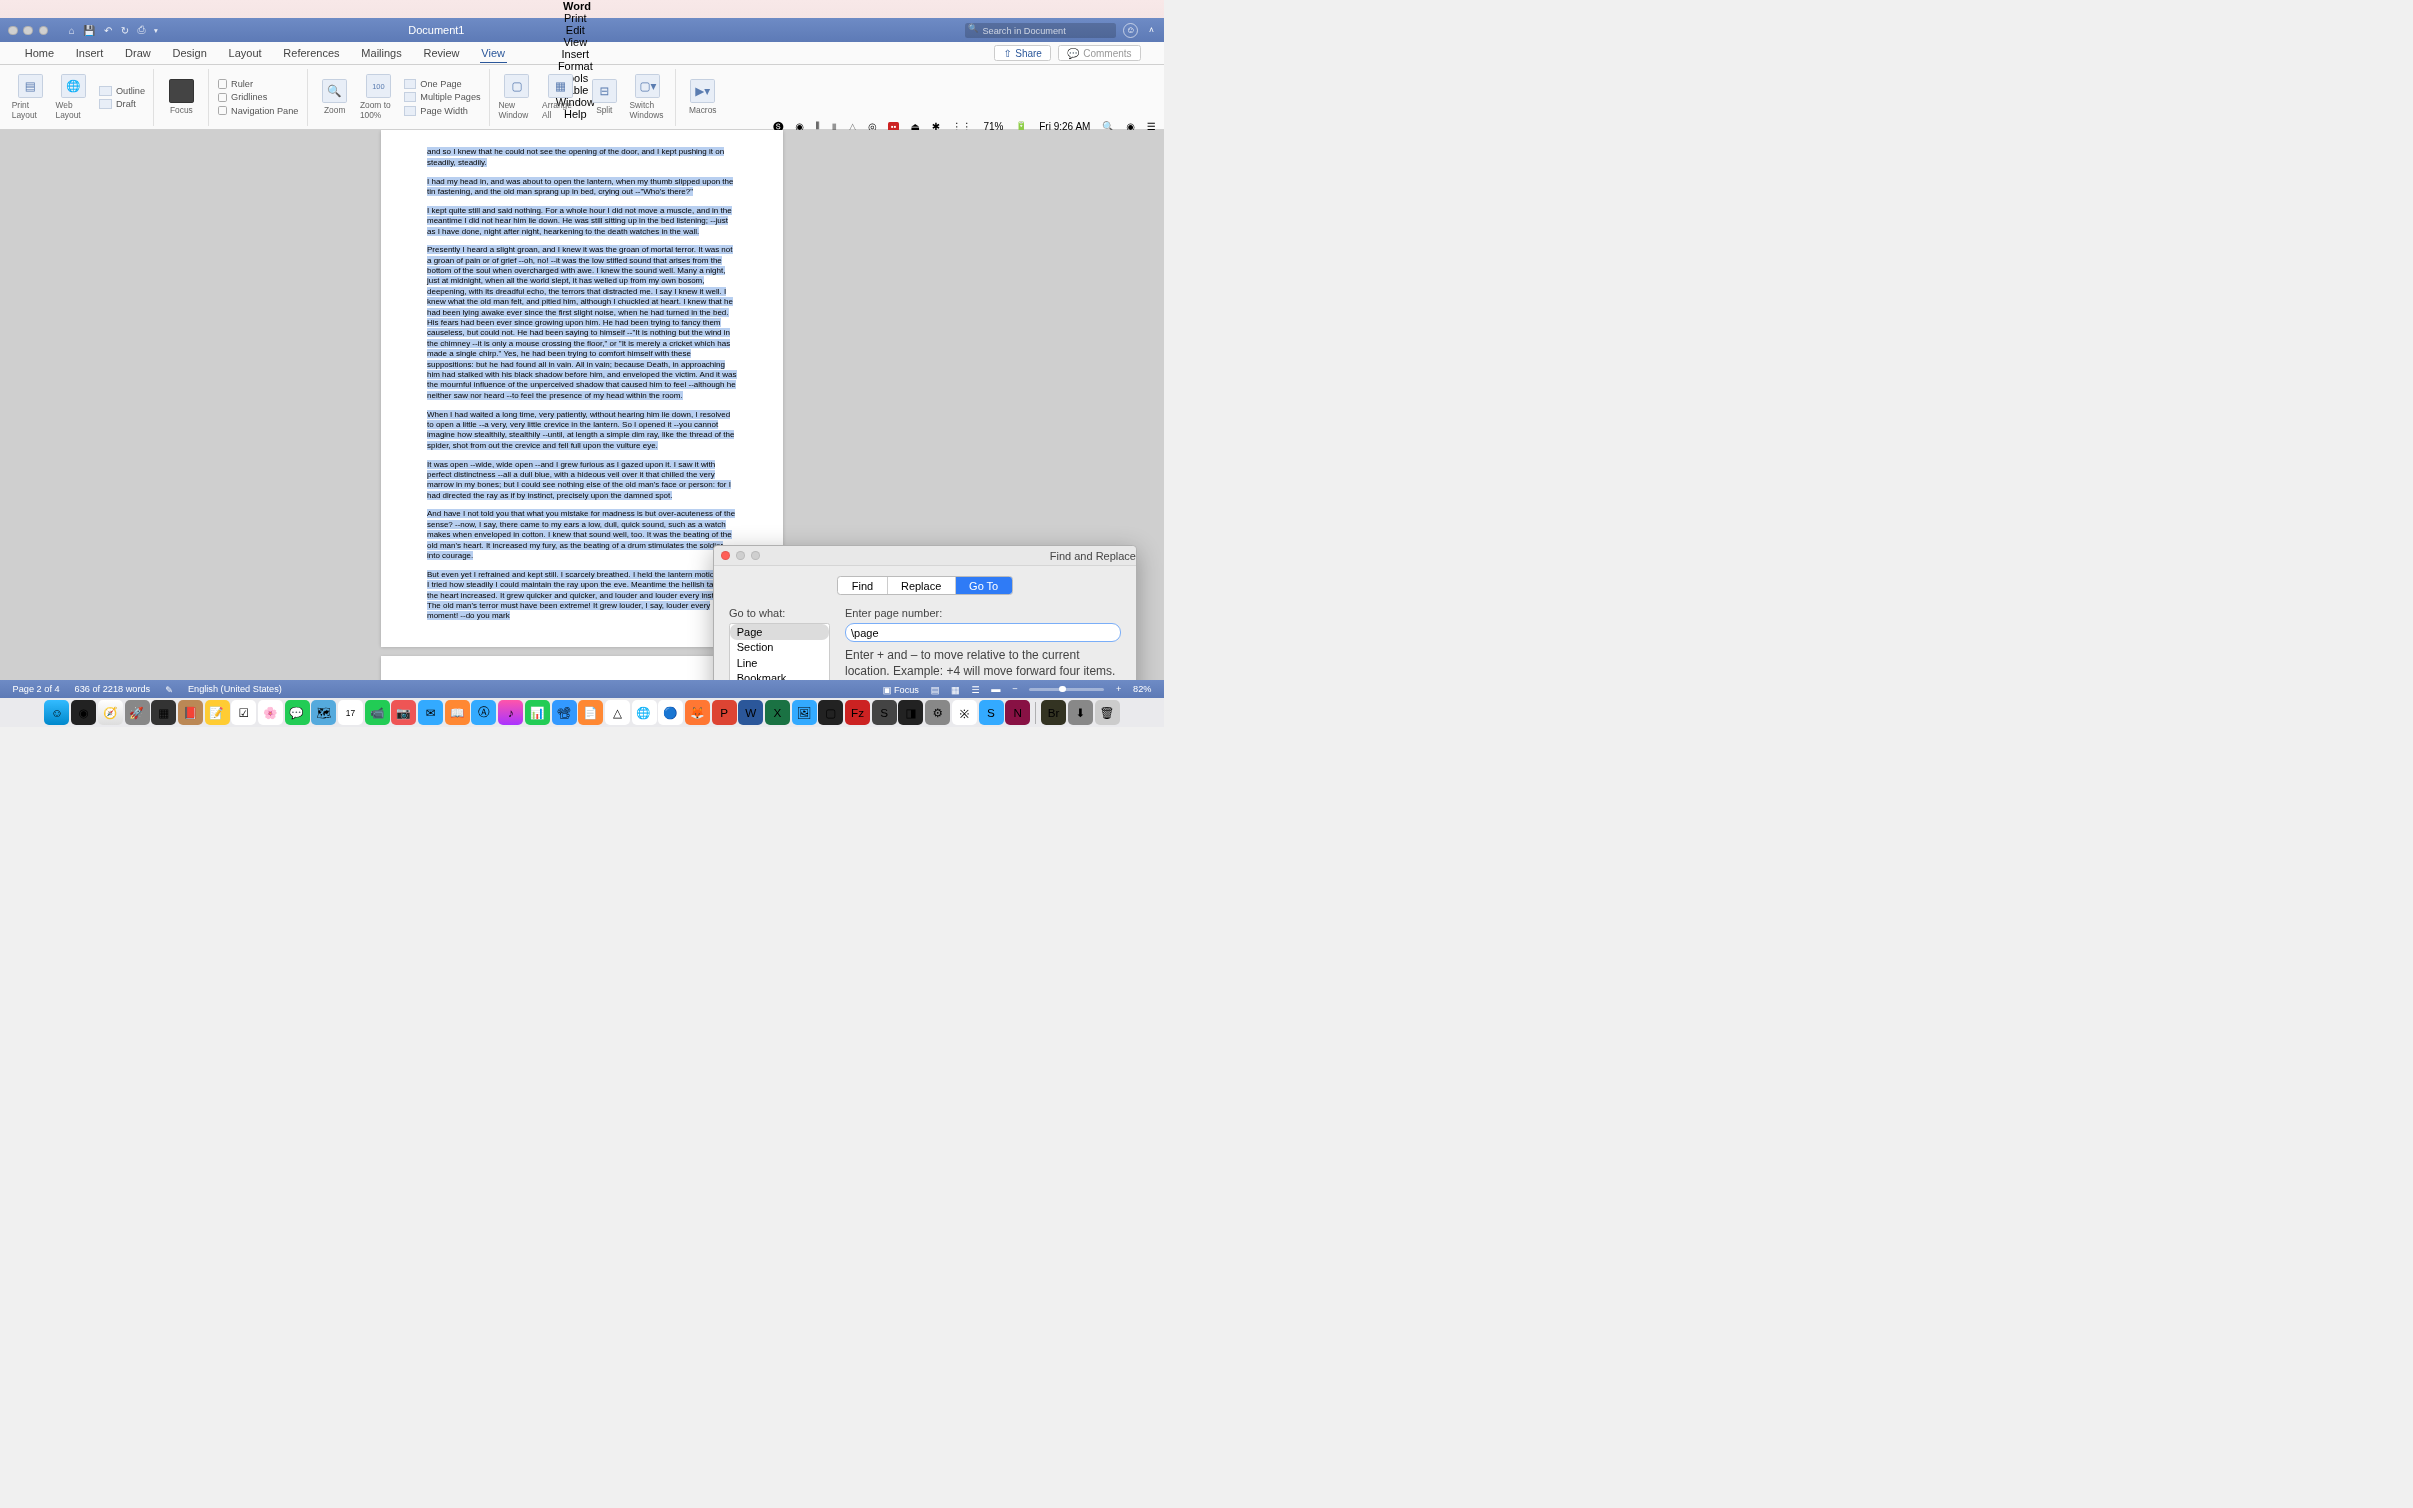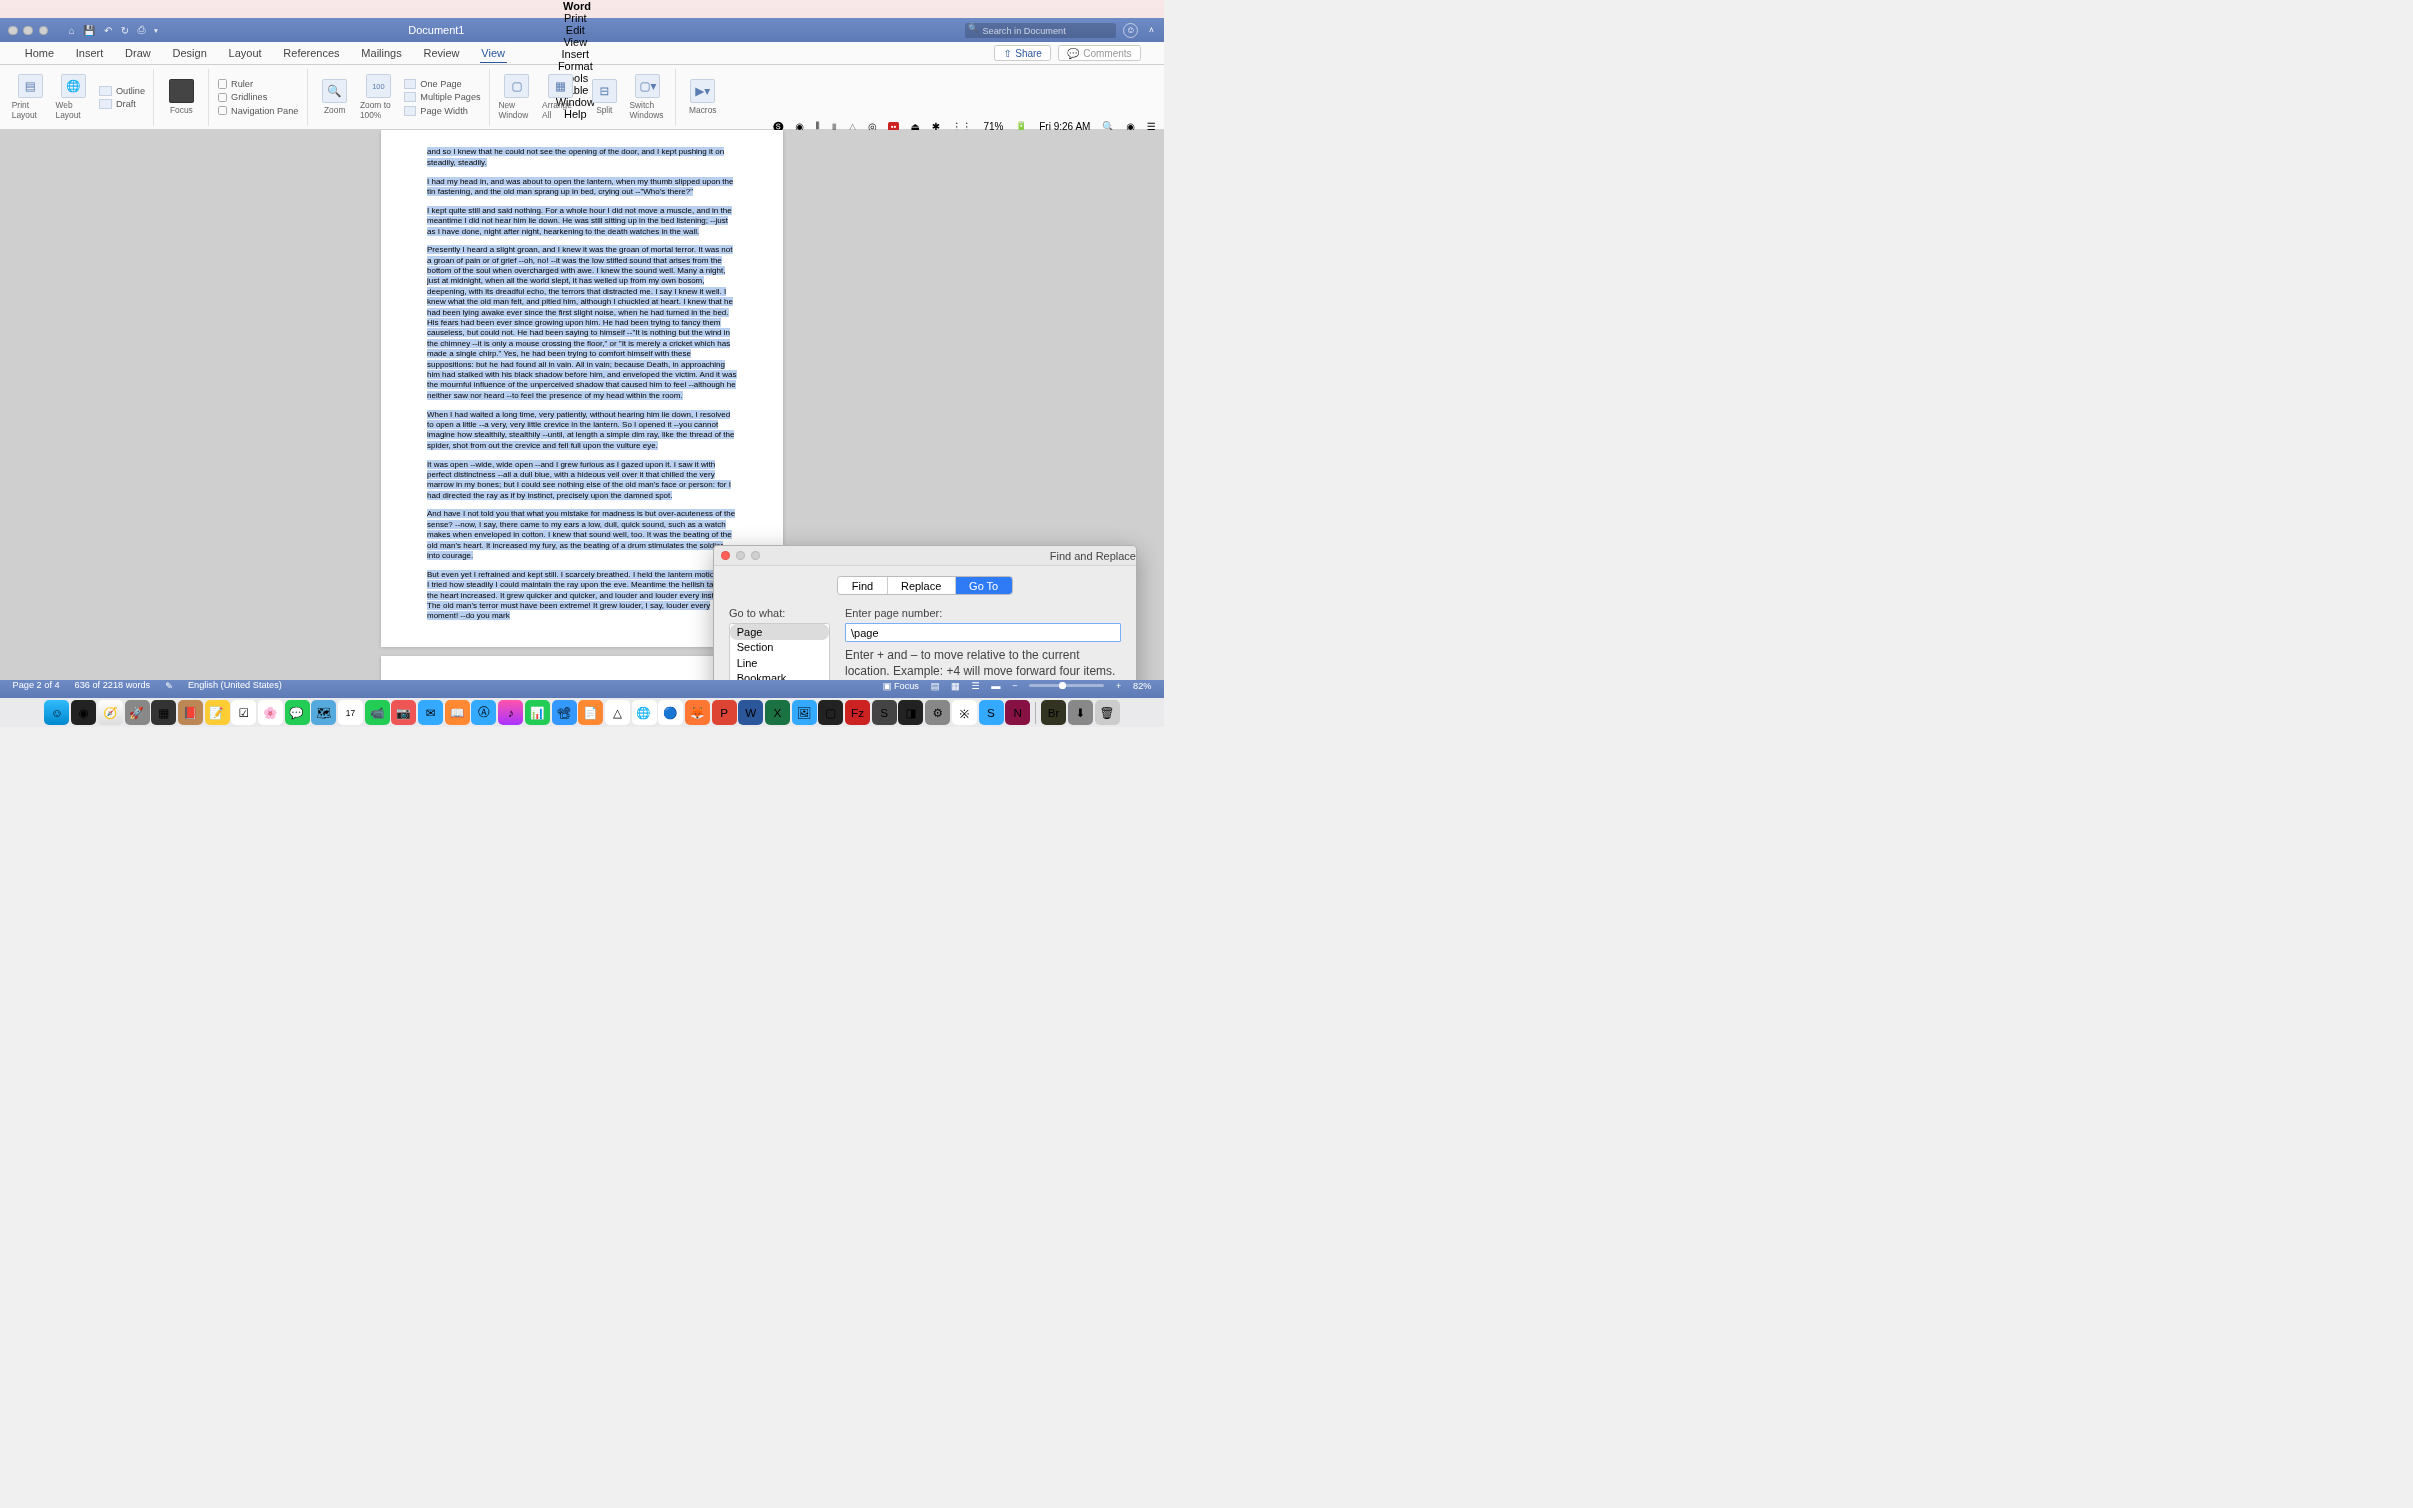--- a/index.html
+++ b/index.html
@@ -64,25 +64,25 @@
 .dialog .seg-inner { display: flex; border: 0.8px solid #bbb; border-radius: 3.4px; overflow: hidden; background: #fff;}
 .dialog .seg-btn { padding: 2.5px 13.4px; font-size: 11px; cursor: pointer; border-right: 0.8px solid #ccc;}
 .dialog .seg-btn:last-child { border-right: none;}
 .dialog .seg-btn.active { background: #2f7bf6; color: #fff;}
 .dialog .cols { display: flex; gap: 15px; font-size: 11px;}
 .dialog .col { flex: 1;}
 .dialog .label { color: #444; margin-bottom: 4.2px; font-size: 11px;}
 .dialog .listbox { background: #fff; border: 0.8px solid #ccc; border-radius: 2.5px; height: 99px; overflow-y: hidden;}
 .dialog .listbox .item { padding: 1.7px 6.7px; cursor: pointer; border-radius: 7px;}
 .dialog .listbox .item.selected { background: #dcdcdc;}
-.dialog input[type=text] { width: 100%; height: 19px; border: 1.7px solid #7aaef8; border-radius: 1px; padding: 0 5px; font-size: 11px; outline: none; background: #fff;}
+.dialog input[type=text] { width: 100%; height: 19px; border: 1.7px solid #7aaef8; border-radius: 9px; padding: 0 5px; font-size: 11px; outline: none; background: #fff;}
 .dialog .hint { font-size: 12px; color: #444; margin-top: 5px; line-height: 1.35;}
 
 
-.status-bar { height: 18.4px; background: linear-gradient(#6e8bc5,#5d7ab6); color: #fff; display: flex; align-items: flex-start; font-size: 9.2px; padding: 0 12.6px; gap: 15px;}
+.status-bar { height: 18.4px; background: linear-gradient(#6e8bc5,#5d7ab6); color: #fff; display: flex; align-items: center; font-size: 9.2px; padding: 0 12.6px; gap: 15px;}
 .status-bar .right { margin-left: auto; display: flex; align-items: center; gap: 11.7px;}
 .status-bar .slider { width: 75px; height: 2.5px; background: rgba(255,255,255,0.4); border-radius: 1.7px; position: relative;}
 .status-bar .slider::after { content:""; position:absolute; left: 40%; top: -2.5px; width: 6.7px; height: 6.7px; background: #fff; border-radius: 50%;}
 
 
 .dock { height: 28.5px; background: rgba(230,230,235,0.6); display: flex; align-items: center; justify-content: center; gap: 1.7px; padding: 0 8.4px;}
 .dock .app { width: 25px; height: 25px; border-radius: 5px; background: linear-gradient(#88aadd,#5577bb); display: flex; align-items: center; justify-content: center; font-size: 11.7px;}
 .dock .sep { width: 0.8px; height: 22px; background: rgba(0,0,0,0.25); margin: 0 3.4px;}
 </style>
 </head>

